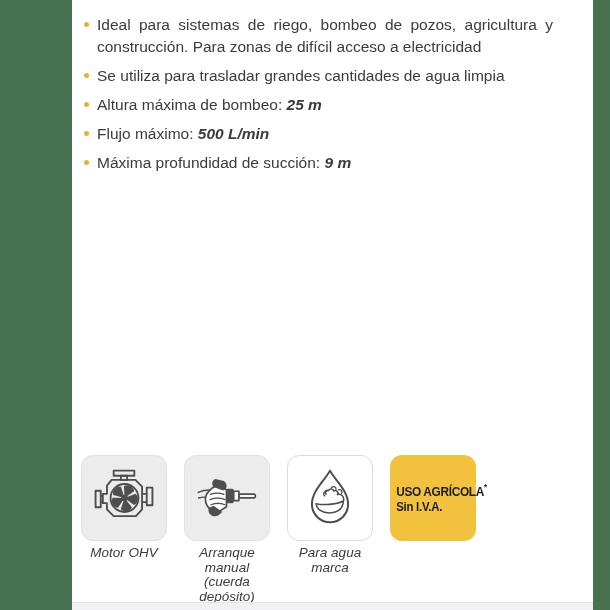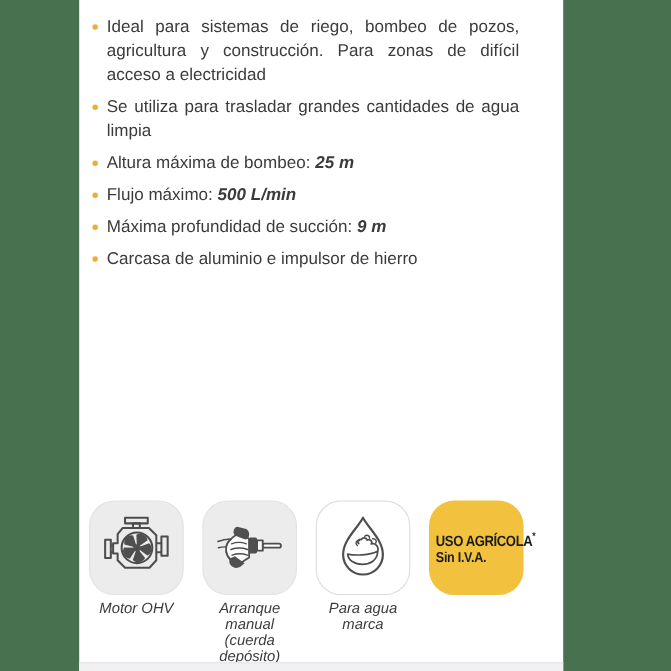--- a/index.html
+++ b/index.html
@@ -9,36 +9,36 @@
     --tile-gray:#ececec;
     --tile-border:#e2e2e2;
     --tile-yellow:#f2c23e;
     --strip:#f1f1f3;
     --strip-border:#e4e4e6;
   }
   *{box-sizing:border-box;margin:0;padding:0;}
   html,body{width:610px;height:610px;overflow:hidden;}
   body{font-family:"Liberation Sans","DejaVu Sans",sans-serif;background:var(--green);}
   .page{position:relative;width:610px;height:610px;background:var(--green);}
-  .content{position:absolute;left:72px;top:0;width:440px;height:610px;background:#ffffff;}
+  .content{position:absolute;left:72px;top:0;width:521px;height:610px;background:#ffffff;}
   ul.bullets{list-style:none;margin:14px 40px 0 12px;padding-left:13px;}
   ul.bullets li{
     position:relative;
     font-size:15.5px;line-height:22px;color:var(--text);
     text-align:justify;margin-bottom:7px;
   }
   ul.bullets li::before{
     content:"";position:absolute;left:-13px;top:8px;
     width:5px;height:5px;border-radius:50%;background:var(--bullet);
   }
   ul.bullets li span.bold{font-weight:bold;font-style:italic;}
   .features{position:absolute;left:9px;top:455px;display:flex;gap:17px;}
   .feature{width:86px;display:flex;flex-direction:column;align-items:center;}
   .tile{
-    width:86px;height:86px;border-radius:23px;flex:0 0 auto;
+    width:86px;height:86px;border-radius:12px;flex:0 0 auto;
     display:flex;align-items:center;justify-content:center;
   }
   .tile.gray{background:var(--tile-gray);border:1px solid var(--tile-border);}
   .tile.white{background:#ffffff;border:1px solid #dcdcdc;}
   .tile.yellow{background:var(--tile-yellow);border:none;}
   .label{
     margin-top:5px;width:80px;text-align:center;
     font-size:13.5px;line-height:14.5px;color:var(--text);font-style:italic;
   }
   .badge-text{
@@ -60,21 +60,20 @@
 
 <div class="page">
   <div class="content">
 
     <ul class="bullets">
         <li><span>Ideal para sistemas de riego, bombeo de pozos, agricultura y construcción. Para zonas de difícil acceso a electricidad</span></li>
         <li><span>Se utiliza para trasladar grandes cantidades de agua limpia</span></li>
         <li><span>Altura máxima de bombeo: </span><span class="bold">25 m</span></li>
         <li><span>Flujo máximo: </span><span class="bold">500 L/min</span></li>
         <li><span>Máxima profundidad de succión: </span><span class="bold">9 m</span></li>
-        <li><span>Carcasa de aluminio e impulsor de hierro</span></li>
       </ul>
 
     <div class="features">
 
       <div class="feature">
         <div class="tile gray">
           <svg width="62" height="62" viewBox="0 0 60 60">
             <g stroke="#4d4d4d" stroke-width="1.8" fill="none" stroke-linejoin="round">
               <rect x="20" y="3.5" width="20" height="5"></rect>
               <rect x="27" y="8.5" width="6" height="4"></rect>

